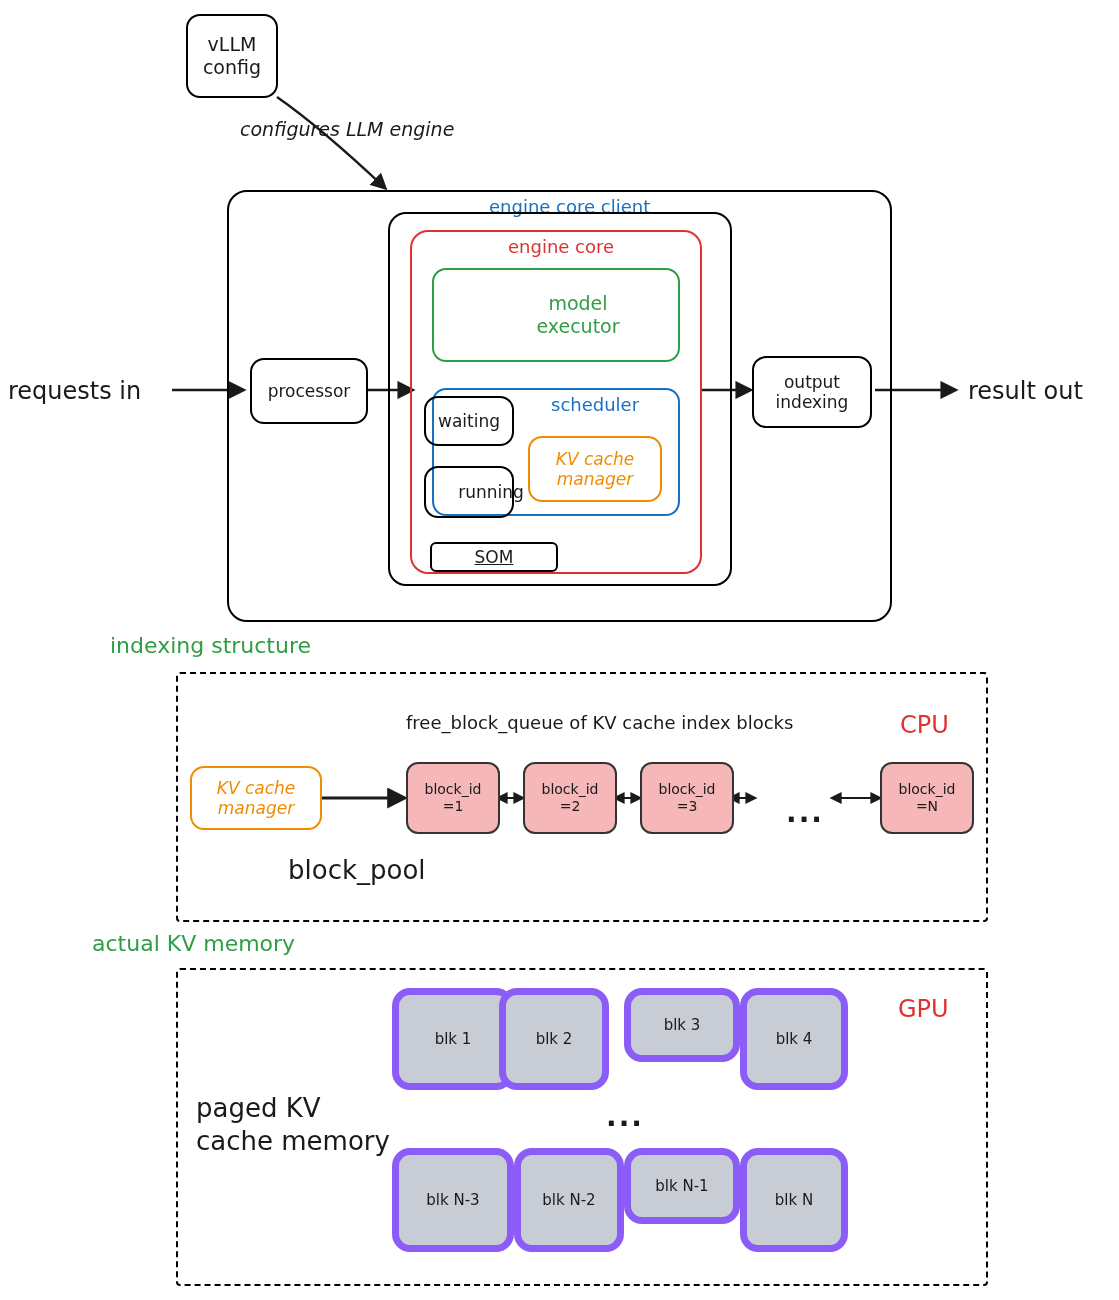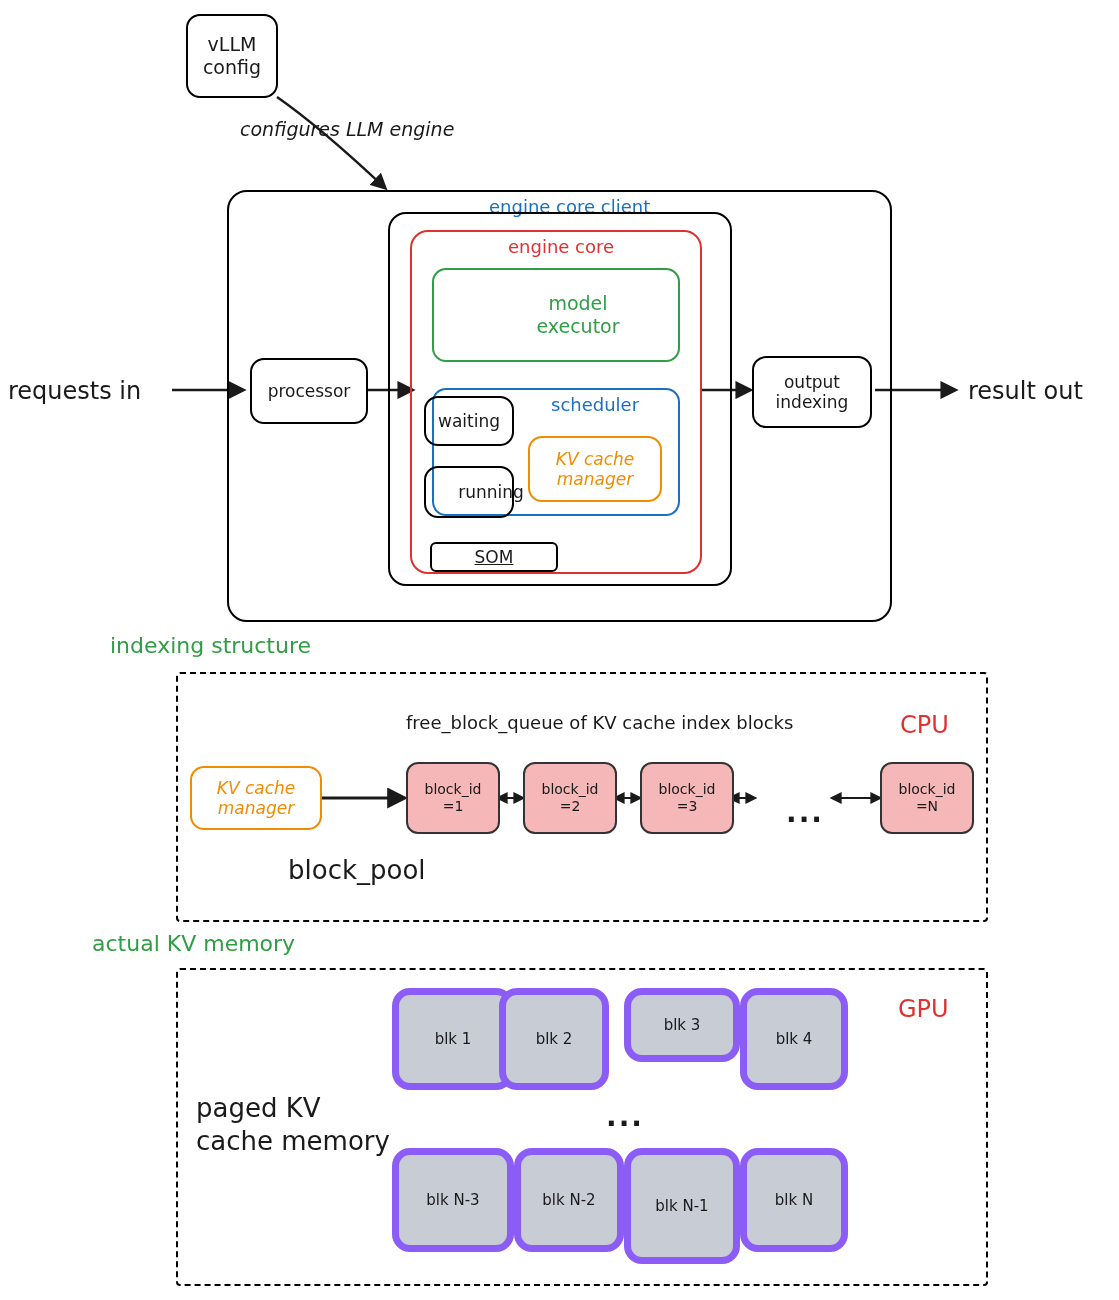--- a/index.html
+++ b/index.html
@@ -242,20 +242,20 @@
   </div>
 
   <div class="ellipsis-dots" style="left:606px; top:1100px;">...</div>
 
   <div class="node gray-fill f15" style="left:392px; top:1148px; width:122px; height:104px;">
     <span>blk N-3</span>
   </div>
   <div class="node gray-fill f15" style="left:514px; top:1148px; width:110px; height:104px;">
     <span>blk N-2</span>
   </div>
-  <div class="node gray-fill f15" style="left:624px; top:1148px; width:116px; height:116px;">
+  <div class="node gray-fill f15" style="left:624px; top:1148px; width:116px; height:76px;">
     <span>blk N-1</span>
   </div>
   <div class="node gray-fill f15" style="left:740px; top:1148px; width:108px; height:104px;align-items:center;">
     <span>blk N</span>
   </div>
 
 </div>
 
 </body></html>

